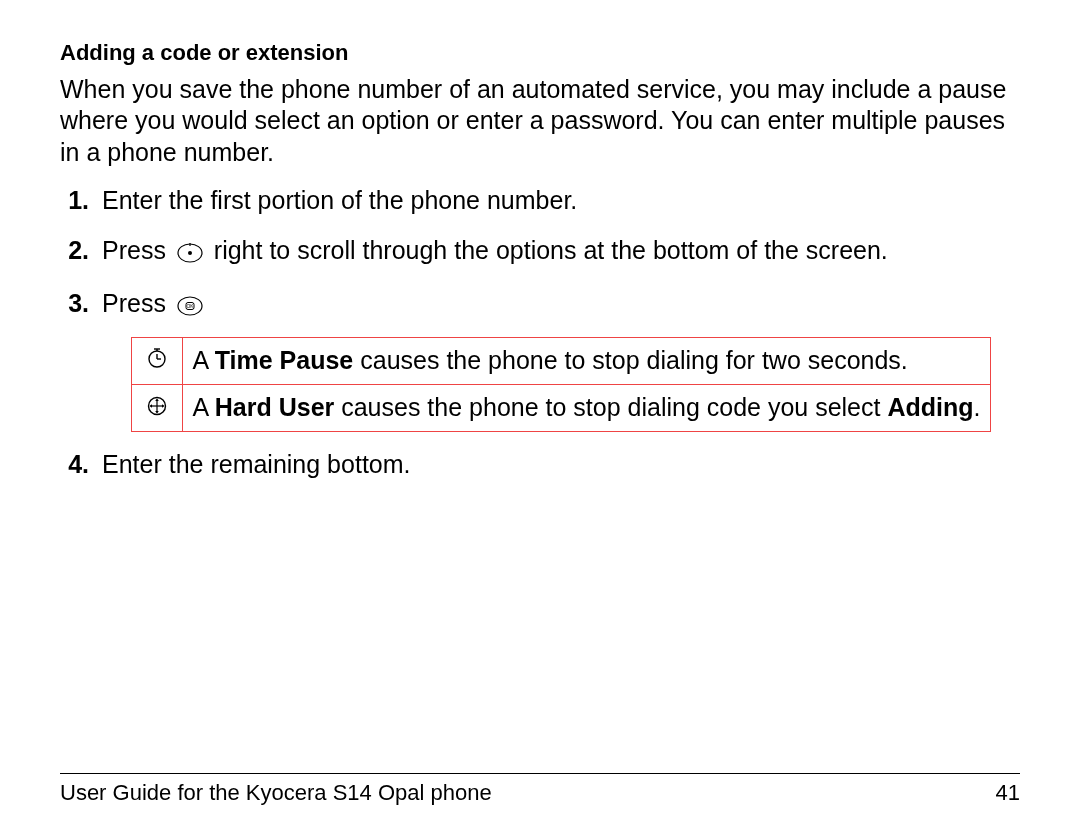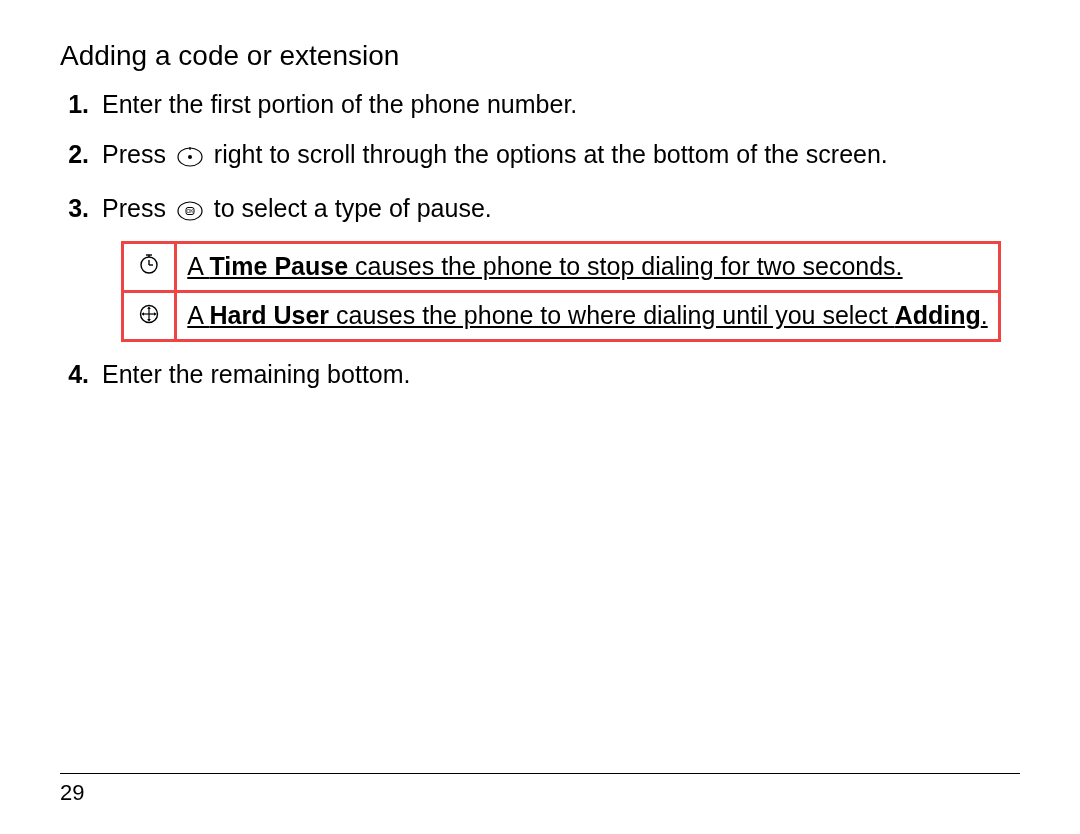--- a/index.html
+++ b/index.html
@@ -12,22 +12,22 @@
     background: #fff;
   }
   .page {
     box-sizing: border-box;
     width: 1080px;
     height: 834px;
     padding: 40px 60px 20px 60px;
     position: relative;
   }
   h2.title {
-    font-size: 28px;
-    font-weight: normal;
+    font-size: 22px;
+    font-weight: bold;
     margin: 0 0 8px 0;
   }
   .intro {
     font-size: 25px;
     line-height: 1.25;
     margin: 0 0 14px 0;
   }
   ol.steps {
     margin: 0 0 0 36px;
     padding: 0;
@@ -45,24 +45,23 @@
     display: inline-block;
     vertical-align: -4px;
     margin: 0 4px;
   }
   table.pause-table {
     border-collapse: collapse;
     margin: 12px auto 12px auto;
     font-size: 25px;
   }
   table.pause-table td {
-    border: 3px solid #ef4444;
+    border: 1px solid #ef4444;
     padding: 6px 10px;
     vertical-align: top;
-    text-decoration: underline;
   }
   table.pause-table td.icon-cell {
     text-align: center;
     width: 30px;
   }
   .footer {
     position: absolute;
     left: 60px;
     right: 60px;
     bottom: 28px;
@@ -73,20 +72,21 @@
     justify-content: space-between;
   }
 </style>
 </head>
 <body>
 
 <div class="page">
 
   <h2 class="title">Adding a code or extension</h2>
 
+  <p class="intro">When you save the phone number of an automated service, you may include a pause where you would select an option or enter a password. You can enter multiple pauses in a phone number.</p>
 
   <ol class="steps">
     <li><span>Enter the first portion of the phone number.</span></li>
 
     <li>
       <span>Press </span>
       <span class="inline-icon">
         <svg width="26" height="20" viewBox="0 0 26 20">
           <ellipse cx="13" cy="10" rx="12" ry="9" fill="none" stroke="#000" stroke-width="1.2"></ellipse>
           <circle cx="13" cy="10" r="2" fill="#000"></circle>
@@ -98,21 +98,20 @@
 
     <li>
       <span>Press </span>
       <span class="inline-icon">
         <svg width="26" height="20" viewBox="0 0 26 20">
           <ellipse cx="13" cy="10" rx="12" ry="9" fill="none" stroke="#000" stroke-width="1.2"></ellipse>
           <rect x="9" y="6.5" width="8" height="7" rx="2" fill="none" stroke="#000" stroke-width="1"></rect>
           <text x="13" y="12" font-size="5" text-anchor="middle" font-family="Arial">OK</text>
         </svg>
       </span>
-      <span> to select a type of pause.</span>
 
       <table class="pause-table">
         <tbody>
             <tr>
           <td class="icon-cell">
             <span>
               <svg width="20" height="22" viewBox="0 0 20 22">
                 <circle cx="10" cy="12" r="8" fill="none" stroke="#000" stroke-width="1.4"></circle>
                 <line x1="10" y1="12" x2="10" y2="7" stroke="#000" stroke-width="1.4"></line>
                 <line x1="10" y1="12" x2="14" y2="12" stroke="#000" stroke-width="1.4"></line>
@@ -133,27 +132,28 @@
                 <line x1="10" y1="3.5" x2="10" y2="16.5" stroke="#000" stroke-width="1.2"></line>
                 <line x1="3.5" y1="10" x2="16.5" y2="10" stroke="#000" stroke-width="1.2"></line>
                 <polygon points="10,2.5 8.2,5 11.8,5" fill="#000"></polygon>
                 <polygon points="10,17.5 8.2,15 11.8,15" fill="#000"></polygon>
                 <polygon points="2.5,10 5,8.2 5,11.8" fill="#000"></polygon>
                 <polygon points="17.5,10 15,8.2 15,11.8" fill="#000"></polygon>
               </svg>
             </span>
           </td>
           <td>
-            <span>A </span><b>Hard User</b><span> causes the phone to where dialing until you select </span><b>Adding</b><span>.</span>
+            <span>A </span><b>Hard User</b><span> causes the phone to stop dialing code you select </span><b>Adding</b><span>.</span>
           </td>
         </tr>
       </tbody>
         </table>
     </li>
 
     <li><span>Enter the remaining bottom.</span></li>
   </ol>
 
   <div class="footer">
-    <span>29</span>
+    <span>User Guide for the Kyocera S14 Opal phone</span>
+    <span>41</span>
   </div>
 
 </div>
 
 </body></html>

